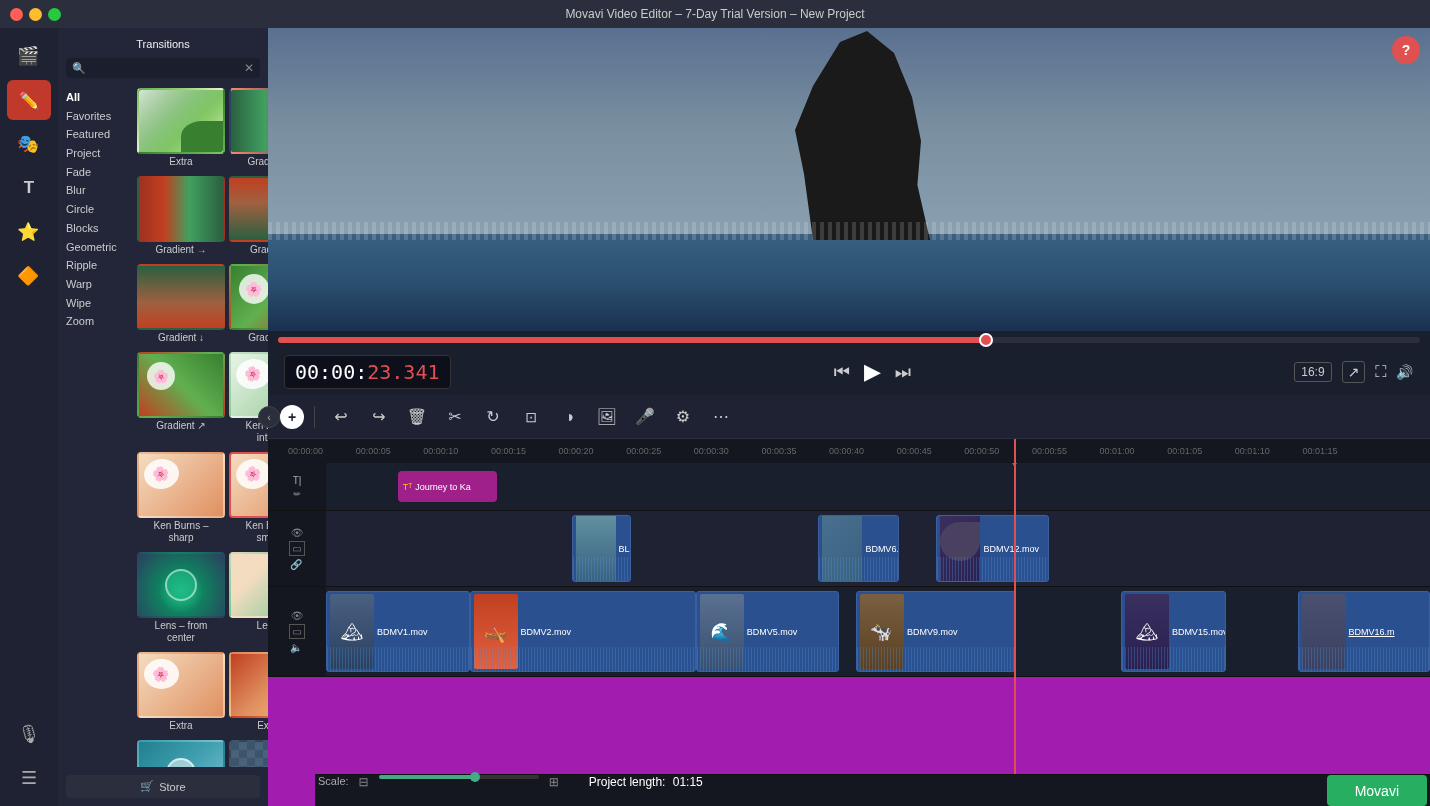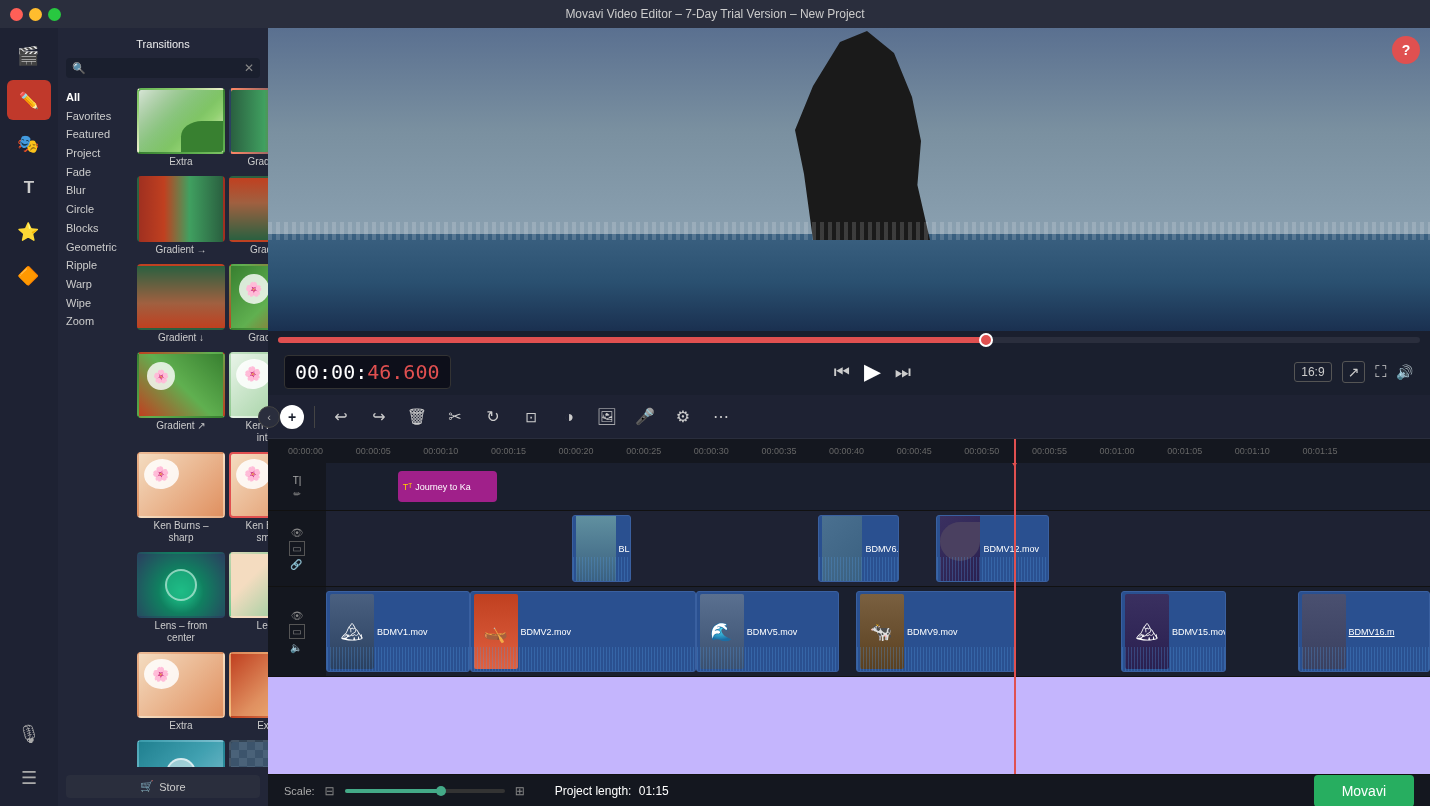--- a/index.html
+++ b/index.html
@@ -111,35 +111,35 @@
     #toolbar {
       height: 44px; background: #1e2233; display: flex; align-items: center; padding: 0 12px; gap: 6px; border-bottom: 1px solid #2a2e3d;
     }
     .tool-btn {
       width: 32px; height: 32px; display: flex; align-items: center; justify-content: center; color: #ccc; cursor: pointer; border-radius: 4px; font-size: 16px;
     }
     .tool-sep { width: 1px; height: 22px; background: #444; margin: 0 4px; }
     .add-btn { width: 24px; height: 24px; background: #fff; border-radius: 50%; display: flex; align-items: center; justify-content: center; color: #1a1f2e; cursor: pointer; font-size: 14px; font-weight: bold; }
 
     
-    #timeline { flex: 1; background: #c4b5fd; display: flex; flex-direction: column; overflow: hidden; }
+    #timeline { flex: 1; background: #a21caf; display: flex; flex-direction: column; overflow: hidden; }
     #time-ruler {
       height: 24px; background: #14171f; display: flex; align-items: center; padding: 0 60px 0 20px; font-size: 10px; color: #666; position: relative; flex-shrink: 0;
     }
     .ruler-marks { display: flex; width: 100%; gap: 0; }
     .ruler-mark { flex: 1; text-align: left; font-size: 9px; color: #666; white-space: nowrap; }
 
     #tracks-container { flex: 1; overflow-y: auto; overflow-x: hidden; position: relative; }
     .track-row { display: flex; height: 52px; border-bottom: 1px solid #111; }
     .track-label { width: 58px; background: #14171f; display: flex; align-items: center; justify-content: center; flex-shrink: 0; gap: 4px; padding: 0 4px; }
     .track-content { flex: 1; position: relative; overflow: hidden; }
 
     
     #scale-bar {
-      height: 32px; background: #14171f; display: flex; align-items: center; padding: 0 16px; gap: 10px; border-top: 1px solid #111;
+      height: 32px; background: #14171f; display: flex; padding: 0 3px; gap: 10px; border-top: 1px solid #111; margin-left: 47px;
     }
     #scale-bar .scale-label { font-size: 11px; color: #aaa; }
     .scale-slider { width: 160px; height: 4px; background: #333; border-radius: 2px; position: relative; cursor: pointer; }
     .scale-fill { height: 100%; background: #4a8; border-radius: 2px; width: 60%; }
     .scale-thumb { position: absolute; top: 50%; right: 40%; transform: translate(50%, -50%); width: 10px; height: 10px; background: #4a8; border-radius: 50%; }
     #export-btn { background: #27ae60; color: #fff; border: none; padding: 8px 28px; border-radius: 4px; font-size: 14px; cursor: pointer; margin-left: auto; font-weight: 500; }
     .t-grad-left { background: linear-gradient(90deg, #ff8866 0%, #2a4060 100%); }
     .t-green-leaves { background: linear-gradient(135deg, #388030 0%, #60b050 40%, #90d070 70%, #f0f0d0 100%); }
 
     
@@ -351,21 +351,21 @@
 
       <div id="seek-bar">
         <div id="seek-track">
           <div id="seek-fill"></div>
           <div id="seek-thumb"></div>
         </div>
       </div>
 
       <div id="playback-controls">
         <div class="timecode">
-          <span style="color:#fff;">00:00:</span><span style="color:#e05050;">46.600</span>
+          <span style="color:#fff;">00:00:</span><span style="color:#e05050;">23.341</span>
         </div>
         <div class="ctrl-btns">
           <span class="ctrl-btn">⏮</span>
           <span class="ctrl-btn play">▶</span>
           <span class="ctrl-btn">⏭</span>
         </div>
         <div class="right-ctrls">
           <span class="aspect-badge">16:9</span>
           <span style="cursor:pointer;color:#ccc;font-size:14px;border:1px solid #555;padding:2px 5px;border-radius:3px;">↗</span>
           <span style="cursor:pointer;color:#ccc;font-size:16px;">⛶</span>

